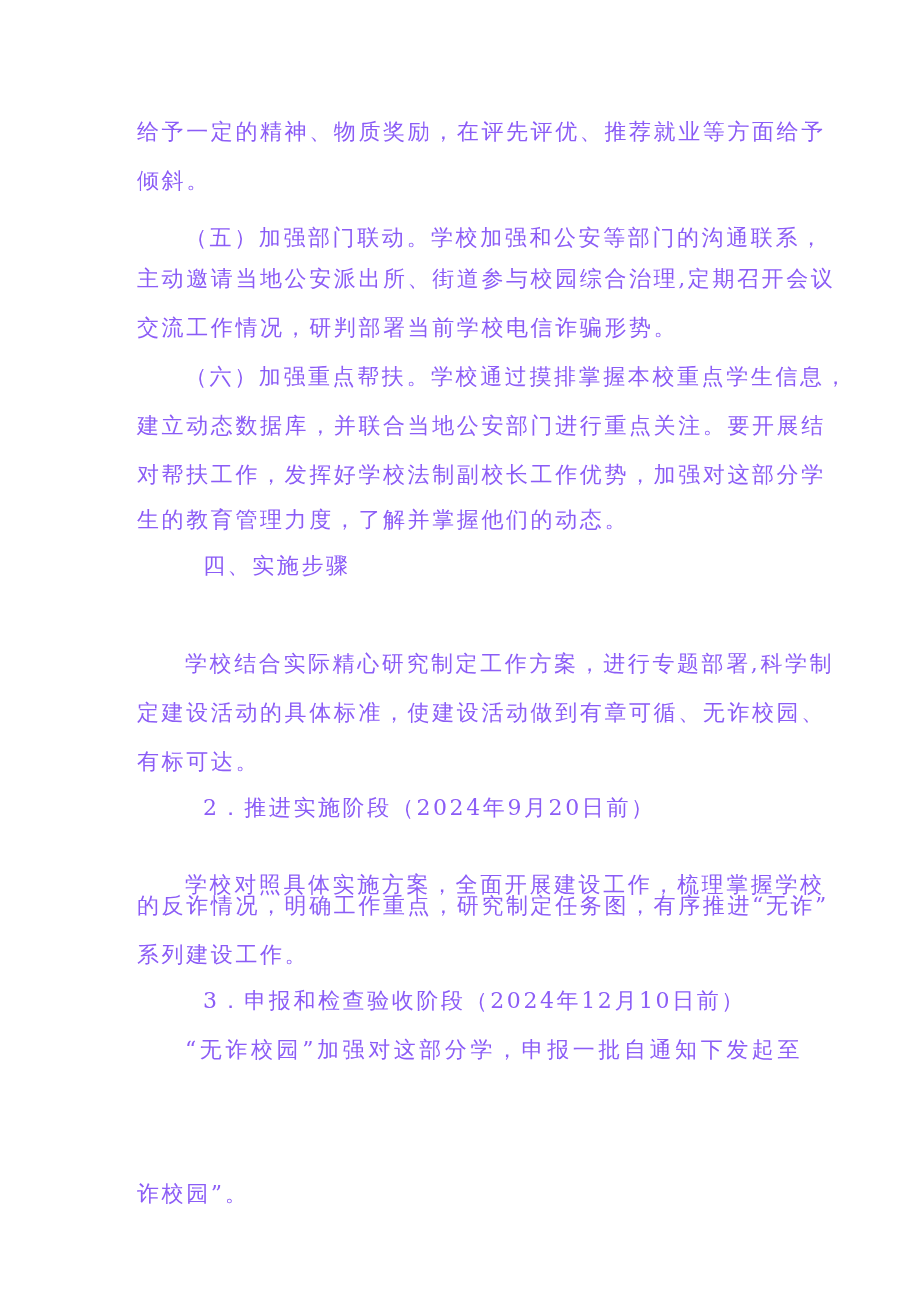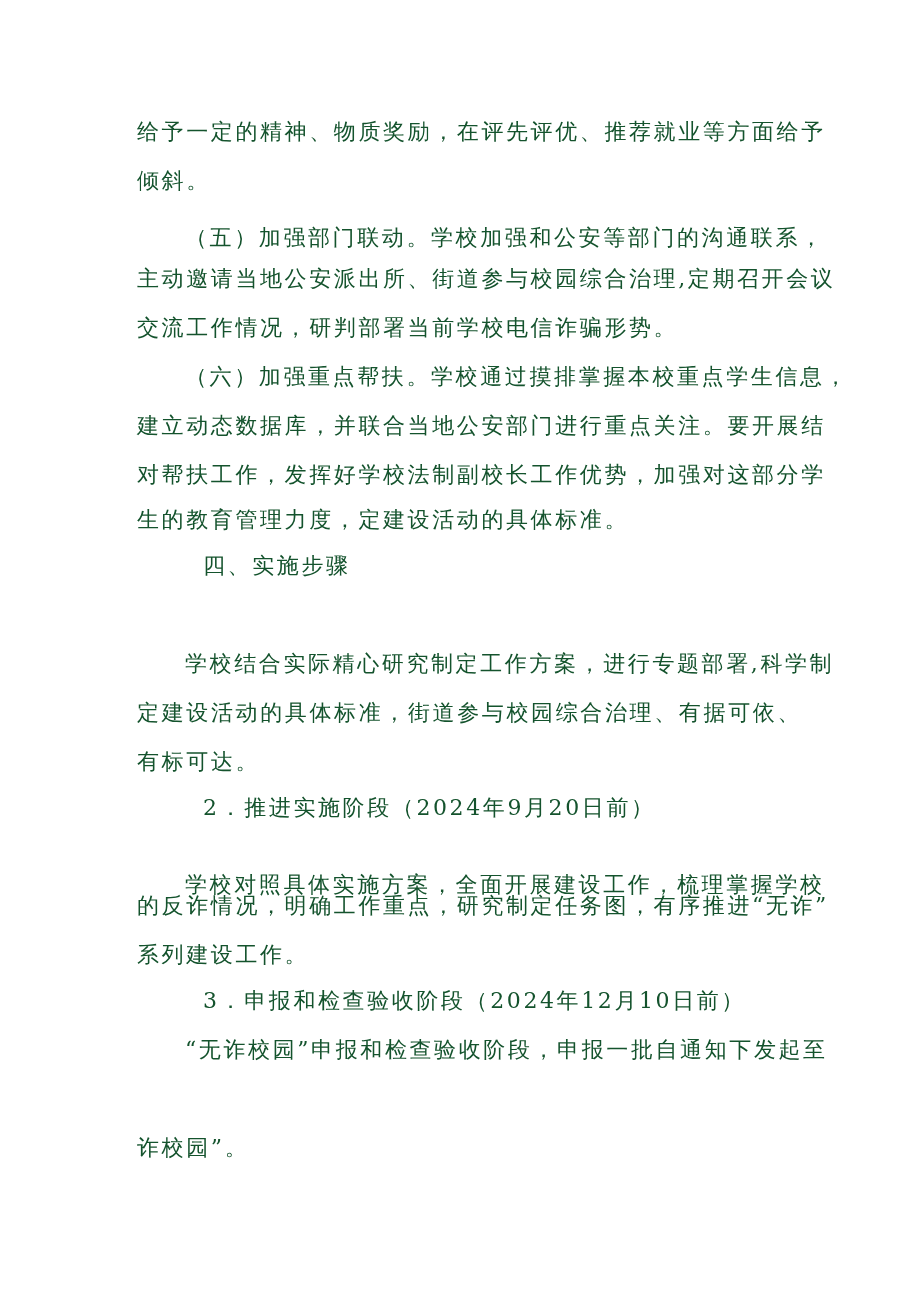--- a/index.html
+++ b/index.html
@@ -1,20 +1,20 @@
 <!DOCTYPE html>
 <html><head>
   <meta charset="utf-8">
   <style>
     html, body { margin: 0; padding: 0; background: #ffffff; }
     body { width: 920px; height: 1301px; position: relative; overflow: hidden; }
     .page {
       position: absolute; left: 0; top: 0; width: 920px; height: 1301px; background: #ffffff;
       font-family: "DejaVu Serif", "Liberation Serif", serif;
-      color: #14532d;
+      color: #8b5cf6;
     }
     .line {
       position: absolute;
       left: 137px;
       width: 665px;
       font-size: 22px;
       line-height: 30px;
       height: 30px;
       white-space: nowrap;
       letter-spacing: 2.6px;
@@ -32,29 +32,29 @@
   <div class="line" style="top:117px">给予一定的精神、物质奖励，在评先评优、推荐就业等方面给予</div>
   <div class="line last" style="top:166px">倾斜。</div>
 
   <div class="line indent" style="top:223px">（五）加强部门联动。学校加强和公安等部门的沟通联系，</div>
   <div class="line" style="top:264px">主动邀请当地公安派出所、街道参与校园综合治理,定期召开会议</div>
   <div class="line last" style="top:313px">交流工作情况，研判部署当前学校电信诈骗形势。</div>
 
   <div class="line indent" style="top:362px">（六）加强重点帮扶。学校通过摸排掌握本校重点学生信息，</div>
   <div class="line" style="top:411px">建立动态数据库，并联合当地公安部门进行重点关注。要开展结</div>
   <div class="line" style="top:460px">对帮扶工作，发挥好学校法制副校长工作优势，加强对这部分学</div>
-  <div class="line last" style="top:505px">生的教育管理力度，定建设活动的具体标准。</div>
+  <div class="line last" style="top:505px">生的教育管理力度，了解并掌握他们的动态。</div>
 
   <div class="line heading" style="top:551px">四、实施步骤</div>
 
   <div class="line indent" style="top:649px">学校结合实际精心研究制定工作方案，进行专题部署,科学制</div>
-  <div class="line" style="top:698px">定建设活动的具体标准，街道参与校园综合治理、有据可依、</div>
+  <div class="line" style="top:698px">定建设活动的具体标准，使建设活动做到有章可循、无诈校园、</div>
   <div class="line last" style="top:747px">有标可达。</div>
 
   <div class="line heading" style="top:793px">2．推进实施阶段（2024年9月20日前）</div>
   <div class="line indent" style="top:870px">学校对照具体实施方案，全面开展建设工作，梳理掌握学校</div>
   <div class="line" style="top:891px">的反诈情况，明确工作重点，研究制定任务图，有序推进“无诈”</div>
   <div class="line last" style="top:940px">系列建设工作。</div>
 
   <div class="line heading" style="top:986px">3．申报和检查验收阶段（2024年12月10日前）</div>
-  <div class="line indent" style="top:1035px">“无诈校园”申报和检查验收阶段，申报一批自通知下发起至</div>
-  <div class="line last" style="top:1133px">诈校园”。</div>
+  <div class="line indent" style="top:1035px">“无诈校园”加强对这部分学，申报一批自通知下发起至</div>
+  <div class="line last" style="top:1179px">诈校园”。</div>
 </div>
 
 </body></html>

